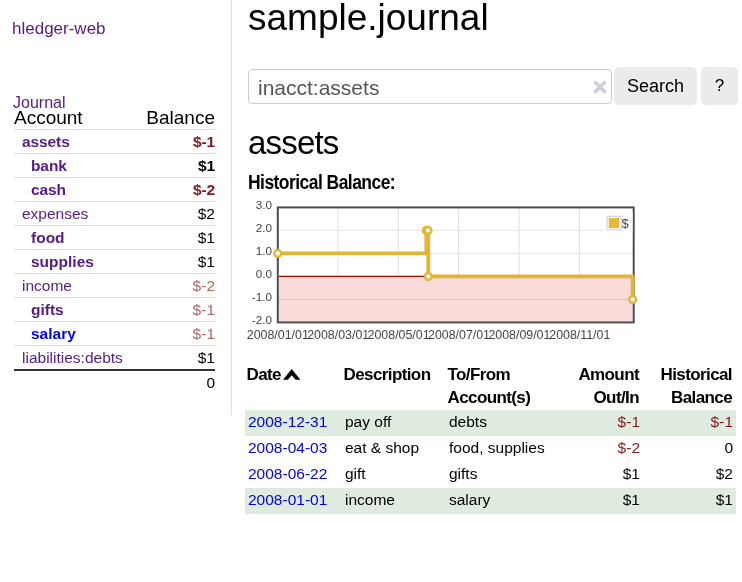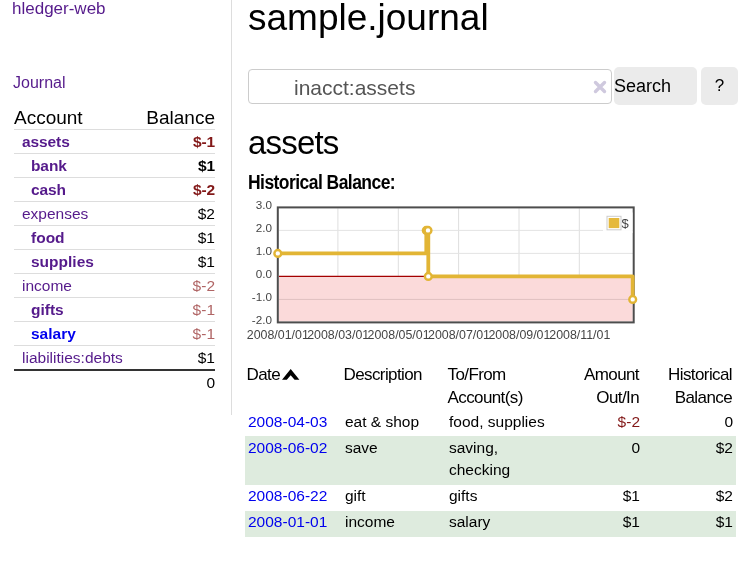--- a/index.html
+++ b/index.html
@@ -1,45 +1,45 @@
 <!DOCTYPE html>
 <html><head>
 <meta charset="utf-8">
 <style>
   * { margin:0; padding:0; box-sizing:content-box; }
   html,body { width:742px; height:582px; background:#fff; font-family:"Liberation Sans", sans-serif; position:relative; overflow:hidden; }
   .abs { position:absolute; }
-  a { text-decoration:none; }
+  a { text-decoration:none;margin-top:20px; }
   .purple { color:#551a8b; }
   .blue { color:#0000ee; }
   .neg { color:#821818; }
   .negl { color:#b06565; }
 
   
   #sidebar { position:absolute; left:0; top:0; width:231px; height:415px; border-right:1px solid #ddd; }
   #acctbl { position:absolute; left:14px; top:130px; width:201px; border-collapse:collapse; font-size:15.5px; }
   #acctbl td { border-bottom:1px solid #ddd; padding:0; height:23px; vertical-align:middle; white-space:nowrap; }
   #acctbl b { letter-spacing:-0.1px; }
   #acctbl td.bal { text-align:right; }
   #acctbl tr.tot td { border-bottom:none; border-top:2px solid #333; }
   .lv1 { padding-left:8px !important; }
   .lv2 { padding-left:17px !important;font-weight:bold; }
   .lv3 { padding-left:27px !important; }
   h1 { font-size:37px; font-weight:normal; color:#000; }
 
   
   #searchbox { position:absolute; left:248px; top:69px; width:362px; height:33px; border:1px solid #ccc; border-radius:4px; background:#fff; }
-  #searchbox .q { position:absolute; left:9px; top:6px; font-size:21px; color:#555;margin-left:36px; }
-  #btn-search { position:absolute; left:614px; top:67px; width:83px; height:38px; background:#ebebeb; border-radius:5px; font-size:18px; color:#000; line-height:38px; }
+  #searchbox .q { position:absolute; left:9px; top:6px; font-size:21px; color:#555; }
+  #btn-search { position:absolute; left:614px; top:67px; width:83px; height:38px; background:#ebebeb; border-radius:5px; font-size:18px; color:#000; text-align:center; line-height:38px; }
   #btn-q { position:absolute; left:701px; top:67px; width:37px; height:38px; background:#ebebeb; border-radius:5px; font-size:17px; color:#000; text-align:center; line-height:38px; }
 
   
   #regtbl { position:absolute; left:245px; top:362px; width:491px; border-collapse:collapse; table-layout:fixed; font-size:15.5px; }
   #regtbl col.c1{width:97px} #regtbl col.c2{width:104px} #regtbl col.c3{width:114px} #regtbl col.c4{width:83px} #regtbl col.c5{width:93px}
-  #regtbl th { font-size:17px; letter-spacing:-0.6px; text-align:left; vertical-align:top; padding:1px 4px 1px 1.5px; line-height:23px; font-weight:normal; }
+  #regtbl th { font-size:17px; letter-spacing:-0.6px; text-align:left; vertical-align:top; padding:1px 4px 1px 1.5px; line-height:23px; font-weight:bold; }
   #regtbl th.r, #regtbl td.r { text-align:right; }
   #regtbl td { padding:0.5px 3px 3px 3px; line-height:22.5px; vertical-align:top; }
   #regtbl tr.g td { background:#deebde; }
 </style>
 </head>
 <body>
 
 <div id="sidebar">
   <a class="abs purple" style="left:12px; top:-1.5px; font-size:17px;">hledger-web</a>
   <a class="abs purple" style="left:13px; top:73.5px; font-size:16px;">Journal</a>
@@ -176,34 +176,34 @@
     <tbody>
       <tr>
     <th>Date <svg width="17.4" height="11" viewBox="0 0 17.4 11" style="display:inline-block; margin-left:-2px">
             <path d="M0 10.8 L8.7 0 L17.4 10.8 L12.6 10.8 L8.7 6.2 L4.8 10.8 Z" fill="#000"></path>
           </svg></th>
     <th>Description</th>
     <th>To/From<br>Account(s)</th>
     <th class="r">Amount<br>Out/In</th>
     <th class="r">Historical<br>Balance</th>
   </tr>
+  <tr class="g">
+        <td><a class="blue">2008-12-31</a></td>
+        <td>pay off</td>
+        <td>debts</td>
+        <td class="r neg">$-1</td>
+        <td class="r neg">$-1</td>
+      </tr>
   <tr>
         <td><a class="blue">2008-04-03</a></td>
         <td>eat &amp; shop</td>
         <td>food, supplies</td>
         <td class="r neg">$-2</td>
         <td class="r">0</td>
       </tr>
-  <tr class="g">
-        <td><a class="blue">2008-06-02</a></td>
-        <td>save</td>
-        <td>saving, checking</td>
-        <td class="r">0</td>
-        <td class="r">$2</td>
-      </tr>
   <tr>
         <td><a class="blue">2008-06-22</a></td>
         <td>gift</td>
         <td>gifts</td>
         <td class="r">$1</td>
         <td class="r">$2</td>
       </tr>
   <tr class="g">
         <td><a class="blue">2008-01-01</a></td>
         <td>income</td>

